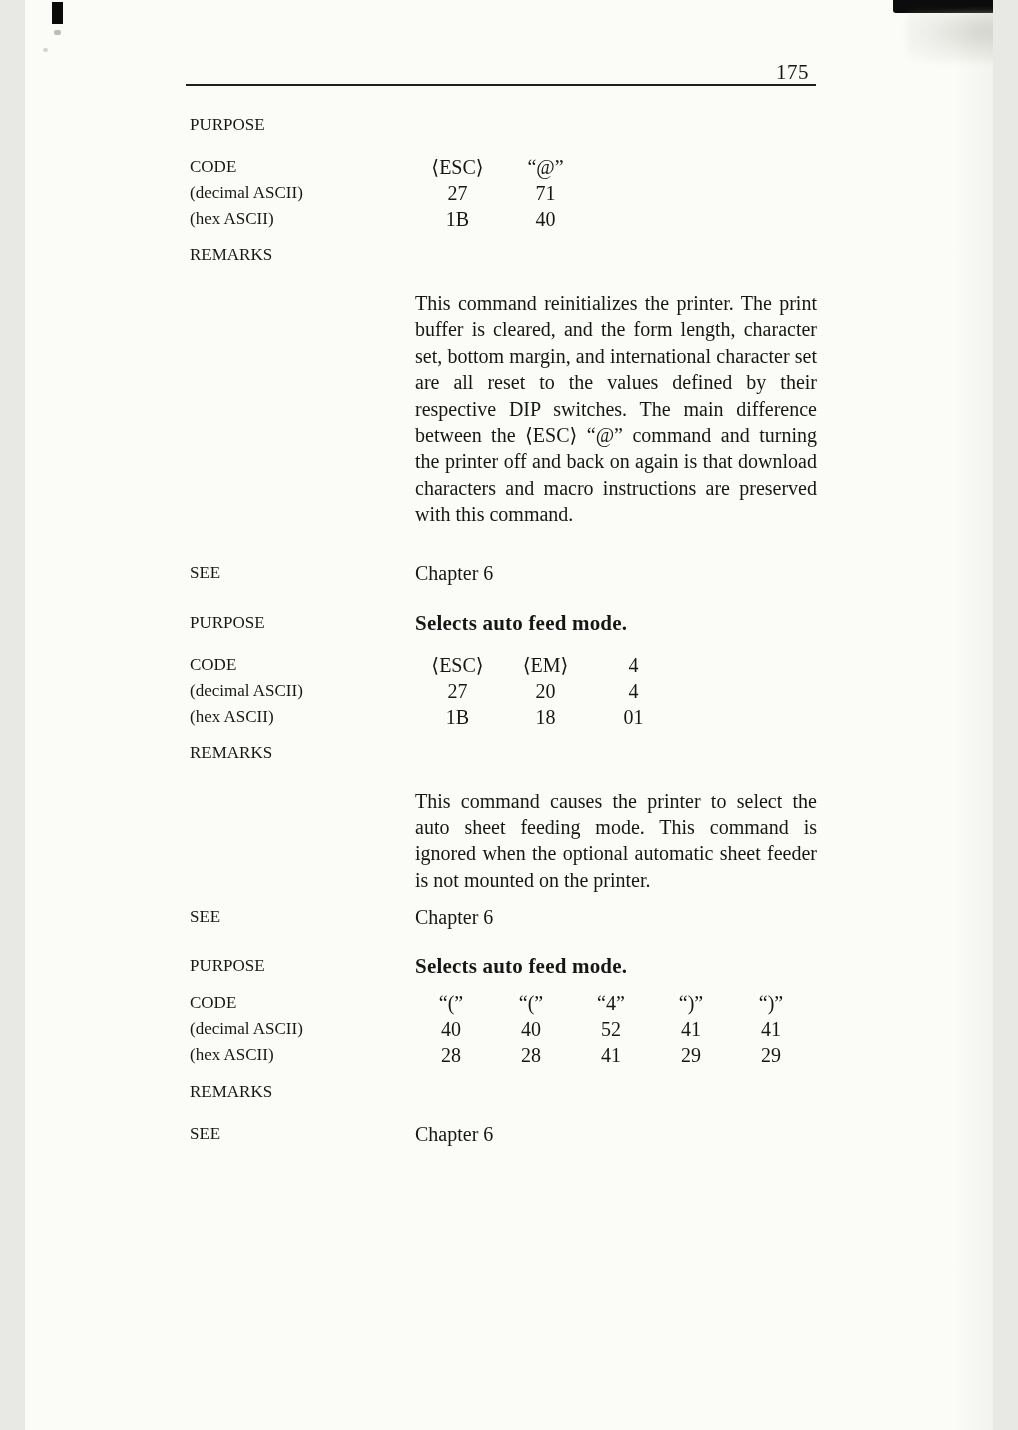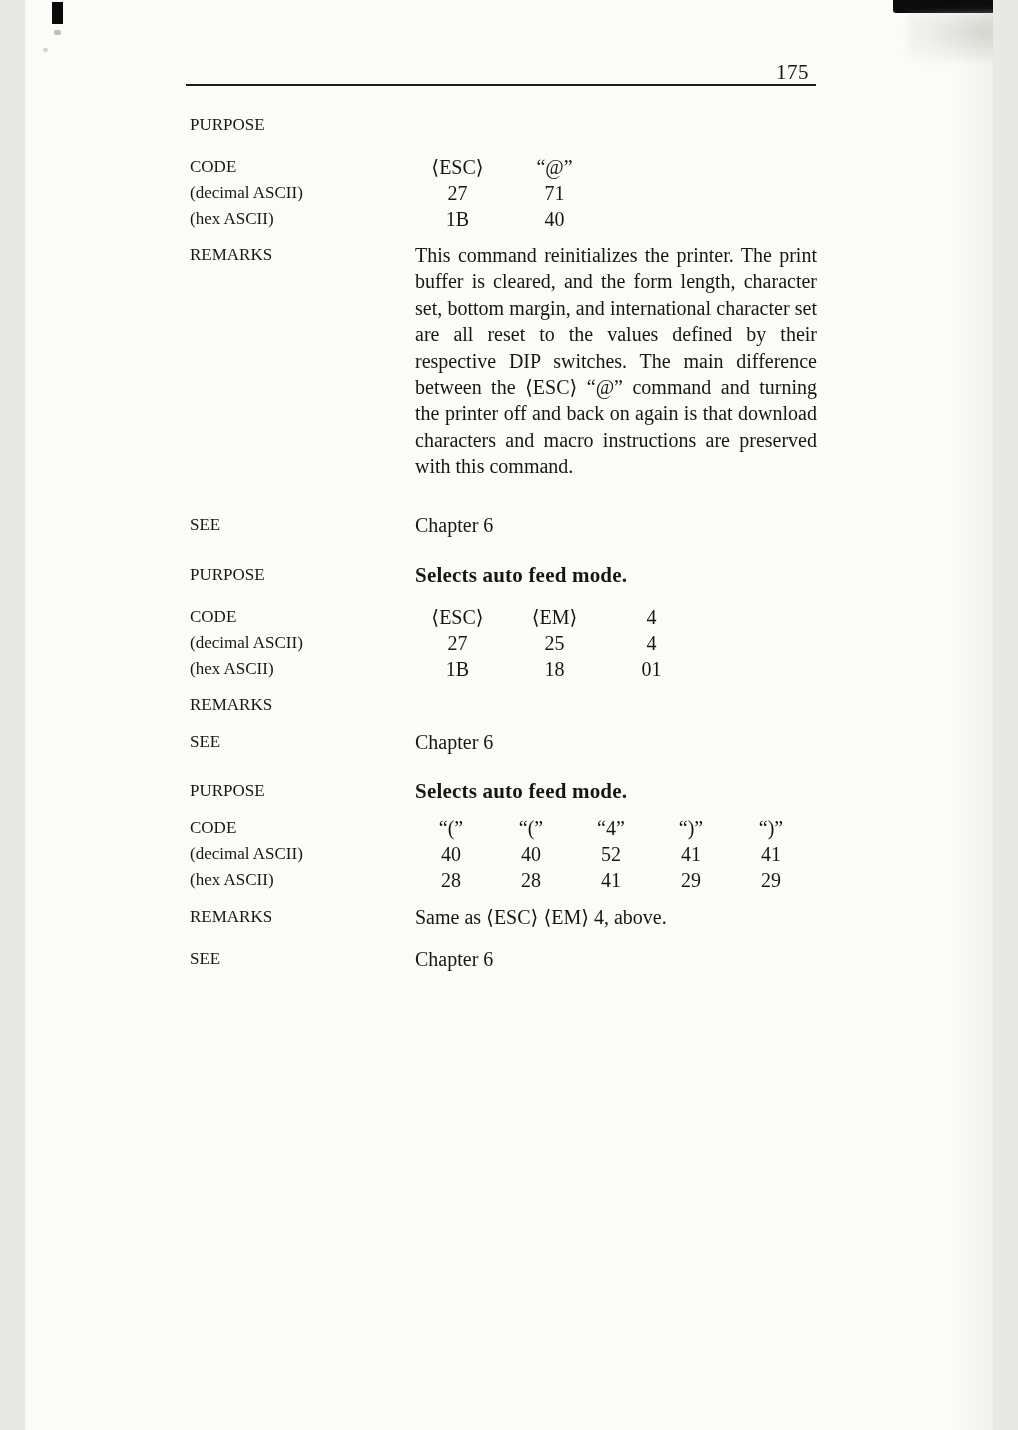--- a/index.html
+++ b/index.html
@@ -48,26 +48,26 @@
     left: 165px;
     top: 112px;
     width: 630px;
     font-size: 20px;
     line-height: 26px;
   }
   .row { display: grid; grid-template-columns: 225px 402px; align-items: start; }
   .label, .label-col div { font-size: 17px; }
   .purpose-value { font-weight: bold; font-size: 21px; letter-spacing: .2px; }
 
-  .code-line { display: flex; gap: 12px; }
+  .code-line { display: flex; gap: 3px; }
   .cc { display: inline-block; width: 85px; text-align: center; }
   .sec3 .code-line { gap: 8px; }
   .sec3 .cc { width: 72px; }
 
-  .remarks-text { text-align: justify; }
+  .remarks-text { text-align: justify; margin-top: 48px; }
   .remarks-plain { text-align: left; }
 
   
   .mb-purpose { margin-bottom: 16px; }
   .mb-purpose-s3 { margin-bottom: 11px; }
   .mb-code { margin-bottom: 10px; }
   .mb-code-s3 { margin-bottom: 11px; }
   .mb-remarks-s1 { margin-bottom: 32px; }
   .mb-remarks-s2 { margin-bottom: 11px; }
   .mb-remarks-s3 { margin-bottom: 16px; }
@@ -142,33 +142,34 @@
           <div>(hex ASCII)</div>
         </div>
         <div class="code-table">
           <div class="code-line">
             <span class="cc">⟨ESC⟩</span>
             <span class="cc">⟨EM⟩</span>
             <span class="cc">4</span>
           </div>
           <div class="code-line">
             <span class="cc">27</span>
-            <span class="cc">25</span>
+            <span class="cc">20</span>
             <span class="cc">4</span>
           </div>
           <div class="code-line">
             <span class="cc">1B</span>
             <span class="cc">18</span>
             <span class="cc">01</span>
           </div>
         </div>
       </div>
 
       <div class="row mb-remarks-s2">
         <div class="label">REMARKS</div>
+        <div class="remarks-text">This command causes the printer to select the auto sheet feeding mode. This command is ignored when the optional automatic sheet feeder is not mounted on the printer.</div>
       </div>
 
       <div class="row mb-see-2">
         <div class="label">SEE</div>
         <div>Chapter 6</div>
       </div>
     </section>
 
     <section class="sec3">
       <div class="row mb-purpose-s3">
@@ -202,21 +203,20 @@
             <span class="cc">28</span>
             <span class="cc">41</span>
             <span class="cc">29</span>
             <span class="cc">29</span>
           </div>
         </div>
       </div>
 
       <div class="row mb-remarks-s3">
         <div class="label">REMARKS</div>
-        <div class="remarks-plain">Same as ⟨ESC⟩ ⟨EM⟩ 4, above.</div>
       </div>
 
       <div class="row">
         <div class="label">SEE</div>
         <div>Chapter 6</div>
       </div>
     </section>
 
   </div>
 </div>

